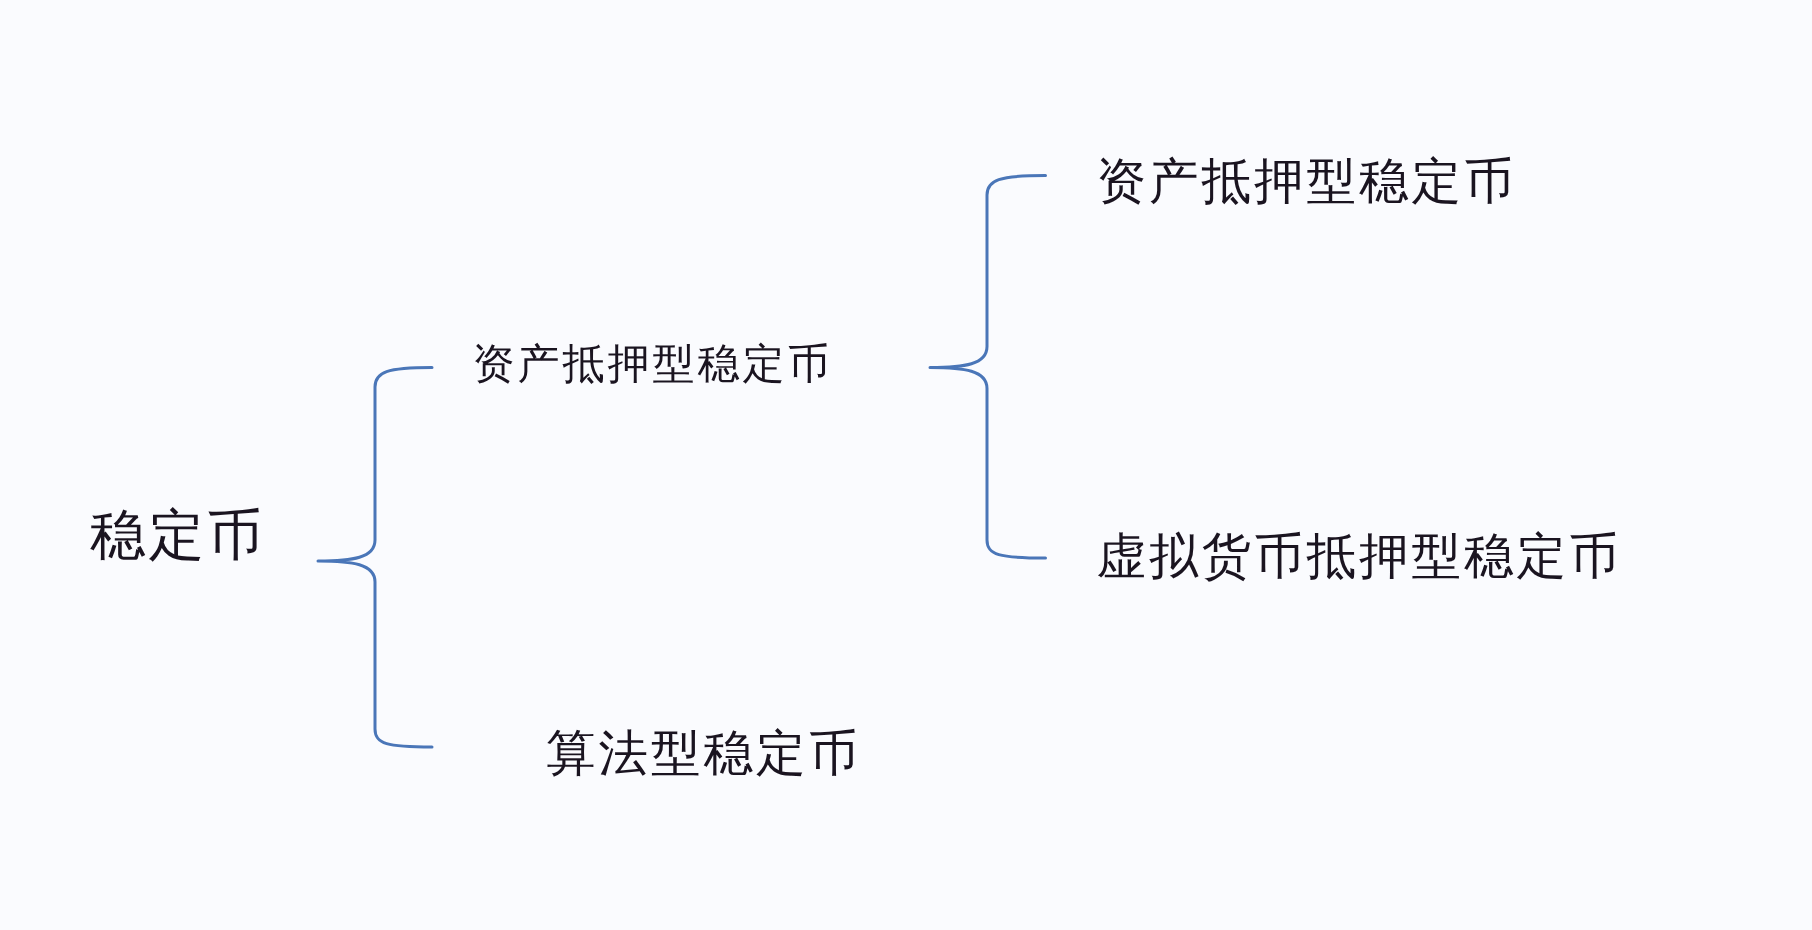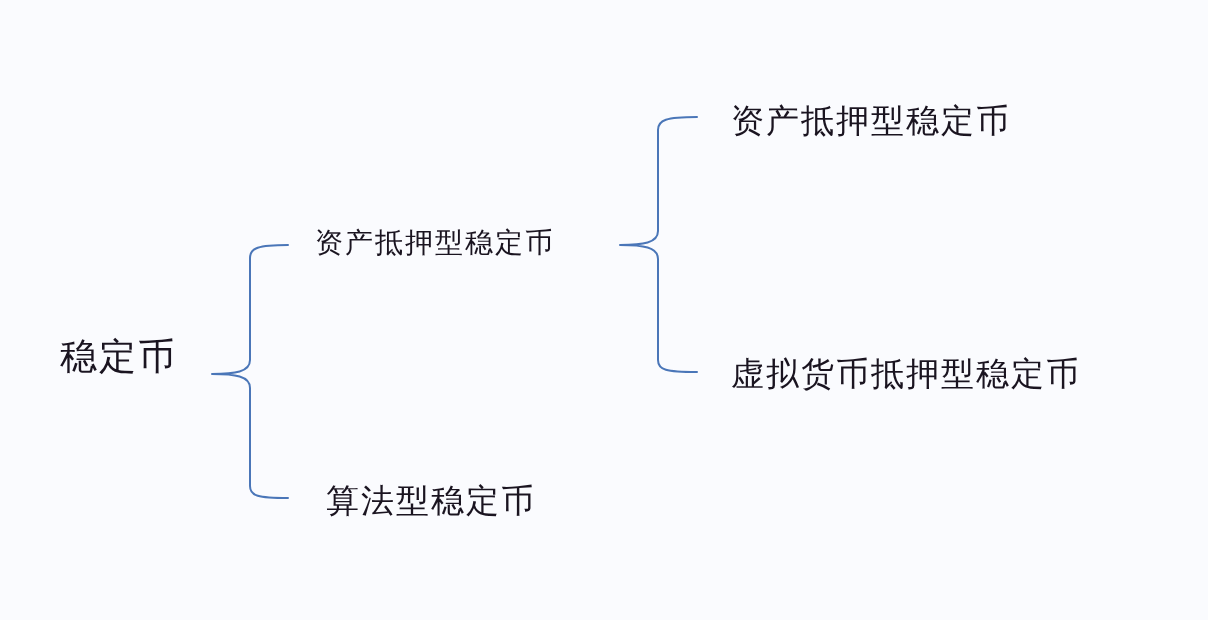--- a/index.html
+++ b/index.html
@@ -8,23 +8,23 @@
     background: #fafbfe; position: relative;
     font-family: "DejaVu Sans", "Liberation Sans", sans-serif;
     color: #1a1420;
   }
   .node {
     position: absolute; white-space: nowrap; line-height: 1;
     letter-spacing: 2px;
   }
   #root { left: 60px; top: 338px; font-size: 37px; letter-spacing: 2px; }
   #asset { left: 315px; top: 229px; font-size: 28px; letter-spacing: 2px; }
-  #algo { left: 326px; top: 485px; font-size: 33px; letter-spacing: 2px; font-family: Liberation Serif, serif; }
+  #algo { left: 364px; top: 485px; font-size: 33px; letter-spacing: 2px; }
   #fiat { left: 731px; top: 104px; font-size: 33px; letter-spacing: 2px; }
-  #crypto { left: 731px; top: 357px; font-size: 33px; letter-spacing: 2px; }
+  #crypto { left: 731px; top: 357px; font-size: 33px; letter-spacing: 2px; font-family: Liberation Mono, monospace; }
   svg.lines { position: absolute; left: 0; top: 0; }
 </style>
 </head>
 <body>
 
 <svg class="lines" width="1208" height="620">
   <g fill="none" stroke="#4a76b8" stroke-width="2" stroke-linecap="round">
     <path d="M212 374 C235 374 250 372 250 360 L250 258 C250 248 258 245 288 245 M212 374 C235 374 250 376 250 388 L250 486 C250 496 258 498 288 498"></path>
     <path d="M620 245 C643 245 658 243 658 231 L658 130 C658 120 666 117 697 117 M620 245 C643 245 658 247 658 259 L658 360 C658 370 666 372 697 372"></path>
   </g>

